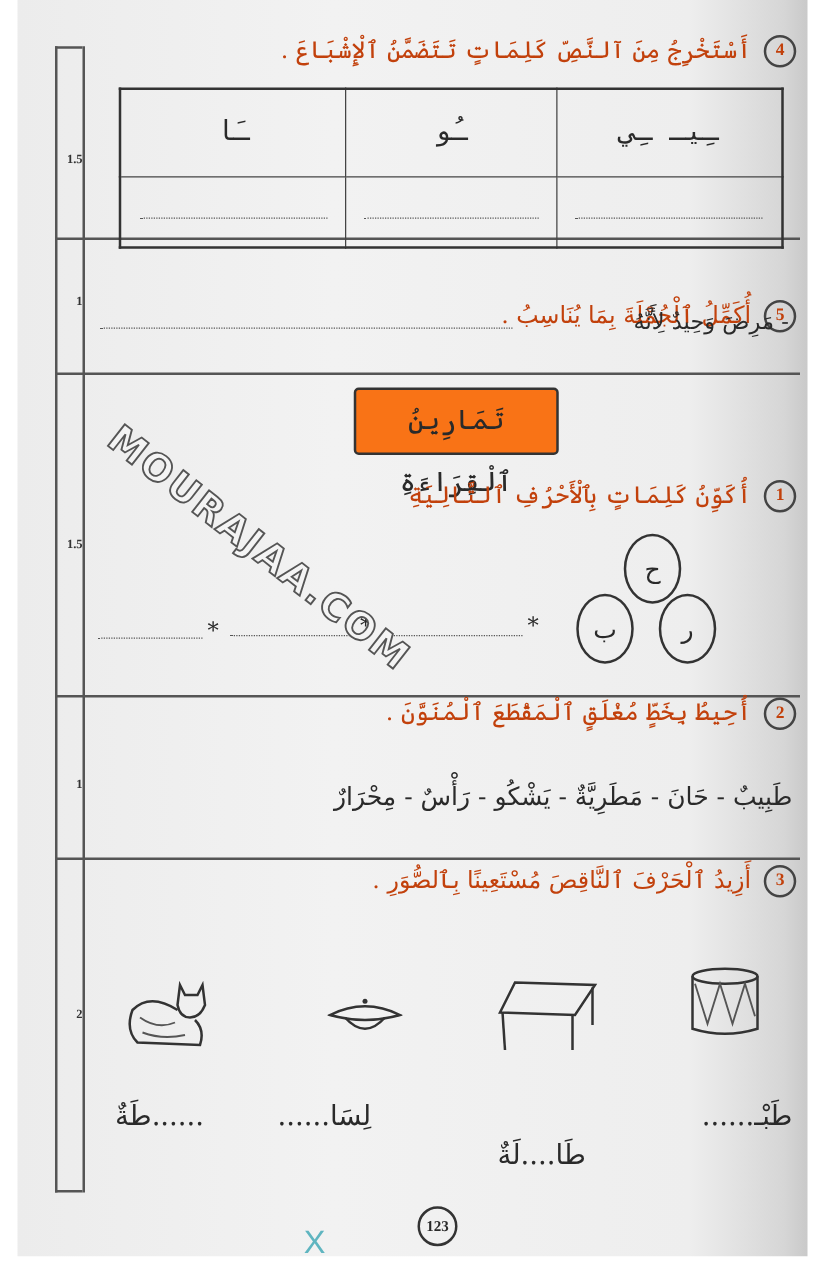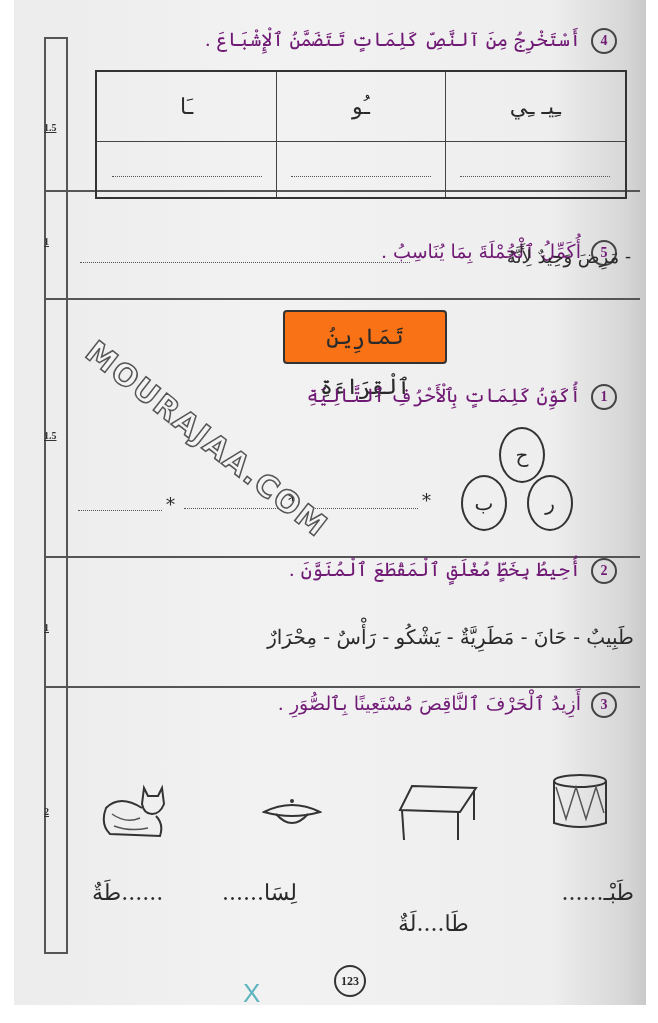--- a/index.html
+++ b/index.html
@@ -13,34 +13,34 @@
     position:absolute; left:14px; top:0; width:632px; height:1005px;
     background:linear-gradient(90deg,#ececec 0%,#f2f2f2 40%,#eeeeee 85%,#d6d6d6 97%,#c9c9c9 100%);
   }
   .score-col {
     position:absolute; left:44px; top:37px; width:22px; height:917px;
     border:2px solid #555; border-right:none; box-sizing:border-box;
   }
   .vline { position:absolute; left:66px; top:37px; width:2px; height:917px; background:#555; }
   .hline { position:absolute; left:44px; height:2px; background:#555; }
   .score {
-    position:absolute; left:44px; width:22px; text-align:left;
-    font-family:"Liberation Serif", serif; font-weight:bold; font-size:10px; color:#333;text-decoration:underline;
+    position:absolute; left:44px; width:22px; text-align:right;
+    font-family:"Liberation Serif", serif; font-weight:bold; font-size:10px; color:#333;
   }
   .qtitle {
-    position:absolute; right:41px; direction:rtl; font-size:19px; white-space:nowrap; color:#701a75;
+    position:absolute; right:21px; direction:rtl; font-size:19px; white-space:nowrap; color:#c2410c;
   }
   .qnum {
     display:inline-block; width:22px; height:22px; border:2px solid #444; border-radius:50%;
     text-align:center; line-height:22px; font-family:"Liberation Serif", serif; font-weight:bold;
     font-size:14px; margin-left:4px; vertical-align:middle;
   }
   table.q4 {
     position:absolute; left:95px; top:70px; width:532px; height:129px;
-    border:2px solid #333; border-collapse:collapse;
+    border:2px solid #333; border-collapse:collapse;font-family:Liberation Mono, monospace;
   }
   table.q4 td { border:1.5px solid #444; text-align:center; direction:rtl; font-size:22px; }
   .dots { display:inline-block; border-bottom:1.5px dotted #555; }
   .sentence { position:absolute; direction:rtl; font-size:18px; }
   .heading-box {
     position:absolute; left:283px; top:310px; width:160px; height:50px;
     border:2px solid #333; border-radius:4px; background:#f97316;
     text-align:center; line-height:50px; font-size:22px; direction:rtl;
   }
   .circle {

